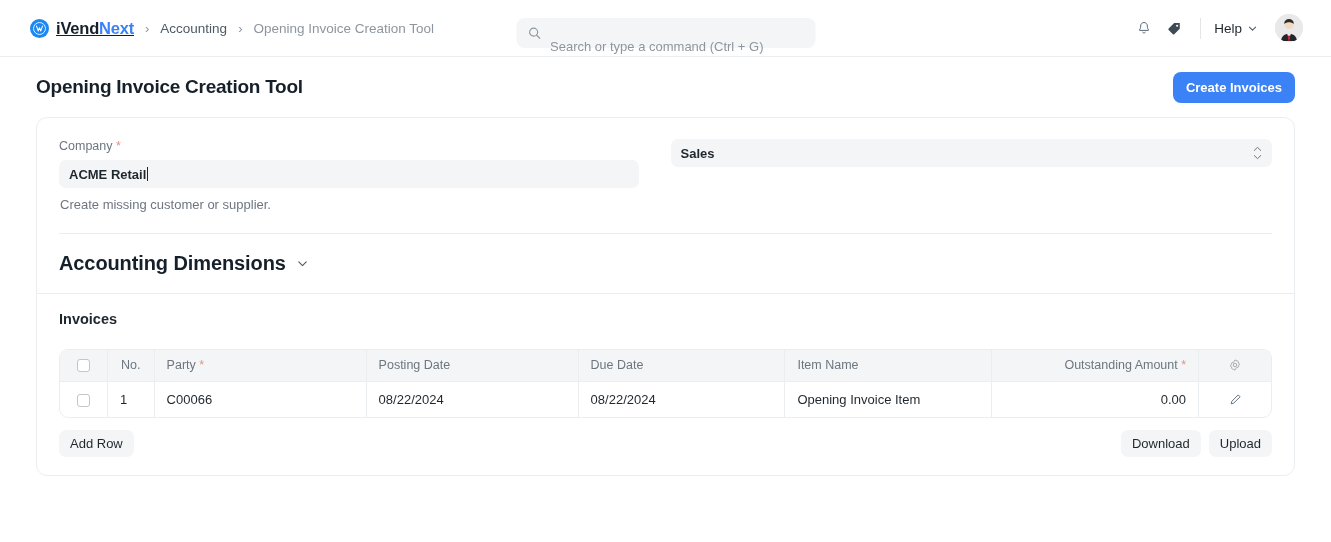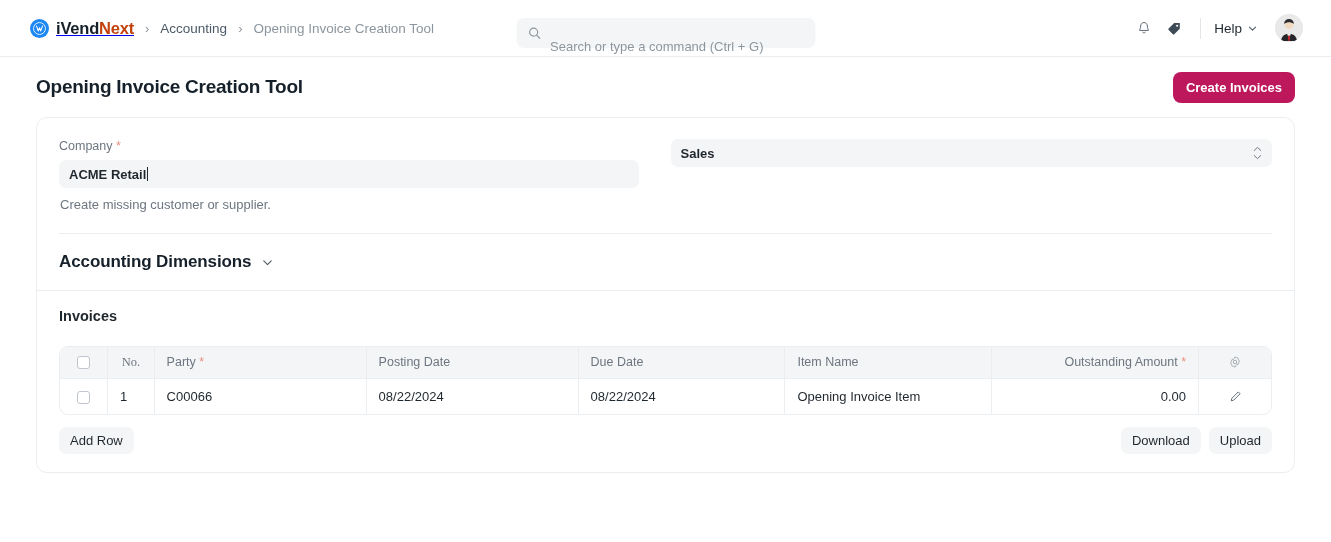--- a/index.html
+++ b/index.html
@@ -24,21 +24,21 @@
   .brand { display: flex; align-items: center; gap: 7px; }
   .brand-mark {
     width: 19px; height: 19px; border-radius: 50%;
     background: #1d88f2;
     display: flex; align-items: center; justify-content: center;
     flex: 0 0 auto;
   }
   .brand-mark svg { display: block; }
   .brand-text { font-size: 16.5px; font-weight: 700; letter-spacing: -0.2px; }
   .brand-text .b1 { color: #16202a; }
-  .brand-text .b2 { color: #c2410c; }
+  .brand-text .b2 { color: #3b82f6; }
 
   .crumb-sep {
     color: #8d969e; font-size: 13px; margin: 0 11px; line-height: 1;
     display: inline-block;
   }
   .crumb {
     font-size: 13.5px; color: #4c5a67; text-decoration: none;
   }
   .crumb.current { color: #8d969e; }
 
@@ -83,21 +83,21 @@
 
   
   .pagehead {
     height: 60px;
     display: flex; align-items: center;
     padding: 0 36px;
   }
   .page-title { font-size: 19px; font-weight: 700; letter-spacing: -0.25px; color: #16202a; }
   .btn-primary {
     margin-left: auto;
-    background: #be185d; color: #fff;
+    background: #3b82f6; color: #fff;
     font-size: 13px; font-weight: 600;
     border: none; border-radius: 8px;
     padding: 8px 13px;
     cursor: pointer;
     font-family: inherit;
   }
 
   
   .card {
     margin: 0 36px;
@@ -149,21 +149,21 @@
   .clabel { font-size: 13px; font-weight: 600; color: #1f272e; cursor: pointer; }
   .chelp { font-size: 13px; color: #6d7680; margin-top: 9px; padding-left: 1px; }
 
   .divider { height: 1px; background: #ebeef0; margin-top: 21px; }
 
   .accordion {
     padding: 18px 22px;
     display: flex; align-items: center; gap: 10px;
     cursor: pointer;
   }
-  .accordion-title { font-size: 17px; font-weight: 700; color: #16202a; letter-spacing: -0.1px; }
+  .accordion-title { font-size: 20px; font-weight: 700; color: #16202a; letter-spacing: -0.1px; }
 
   .sec-title {
     padding: 17px 22px 0 22px;
     font-size: 14.5px; font-weight: 600; color: #1f272e;
   }
 
   
   .gridwrap { padding: 22px 22px 0 22px; }
   .grid {
     border: 1px solid #ebeef0;
@@ -194,21 +194,21 @@
     vertical-align: middle;
   }
   .c-check { width: 46px; }
   .c-no    { width: 45px; }
   .c-party { width: 205px; }
   .c-post  { width: 205px; }
   .c-due   { width: 200px; }
   .c-item  { width: 200px; }
   .c-amt   { width: 200px; }
   .c-gear  { width: 70px; }
-  .ta-c { text-align: center !important; padding: 0 !important; font-family: Liberation Serif, serif; }
+  .ta-c { text-align: center !important; padding: 0 !important; }
   .ta-r { text-align: right !important; }
   .cell-party { font-weight: 600; }
   .cell-amt { font-weight: 600; }
   .cell-no { color: #6d7680; text-align: center; }
   .cbox-sm {
     width: 13px; height: 13px; border: 1px solid #c0c6cb;
     border-radius: 3px; background: #fff; display: inline-block;
     cursor: pointer; vertical-align: middle;
   }
 

